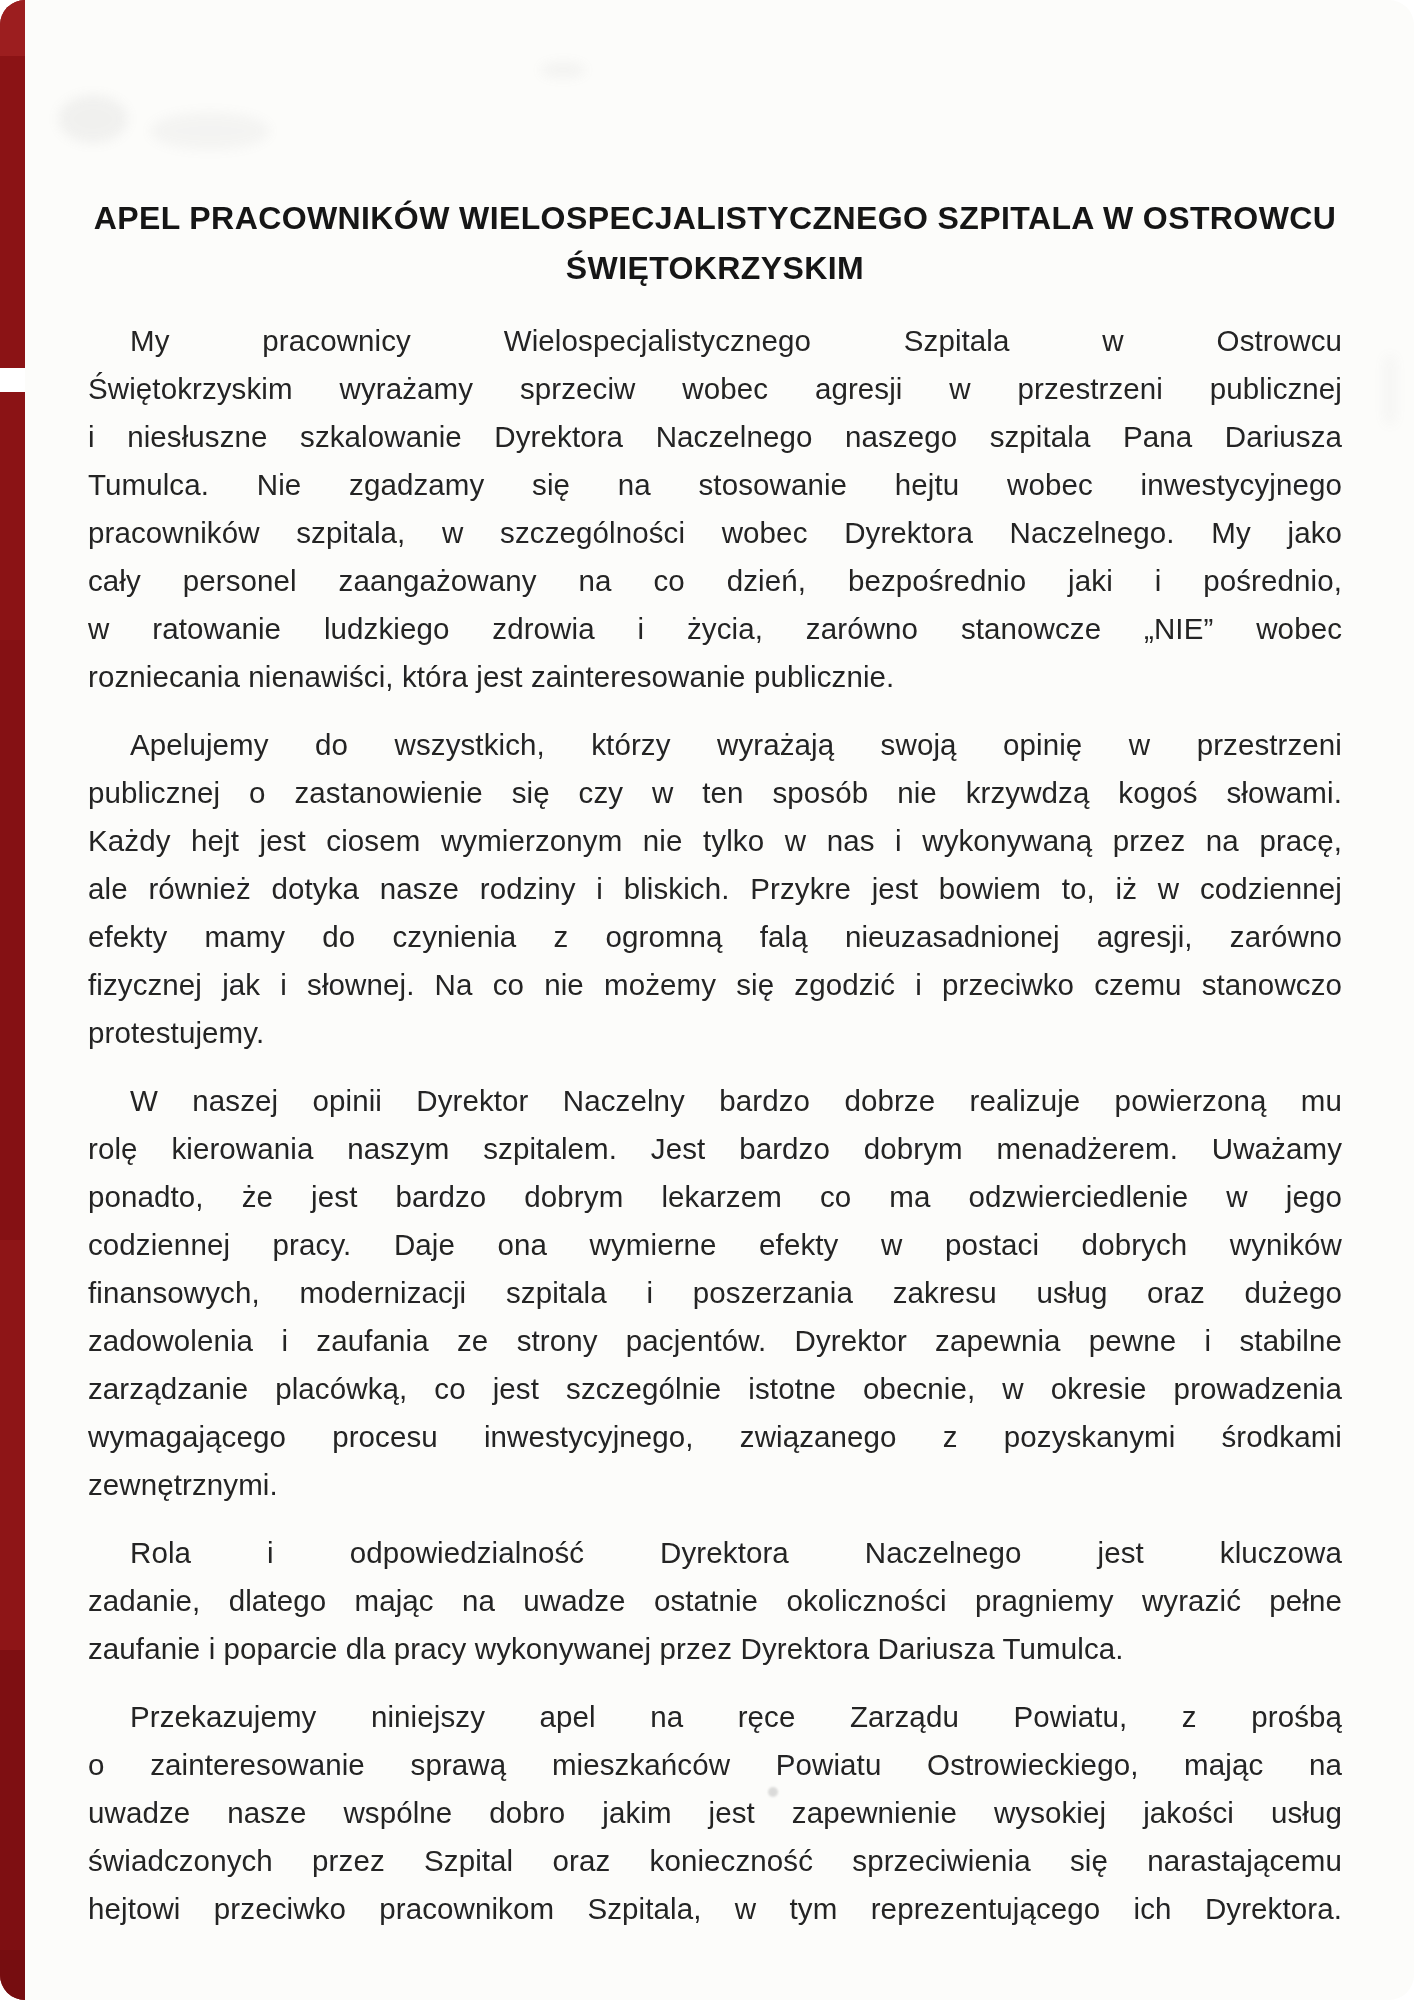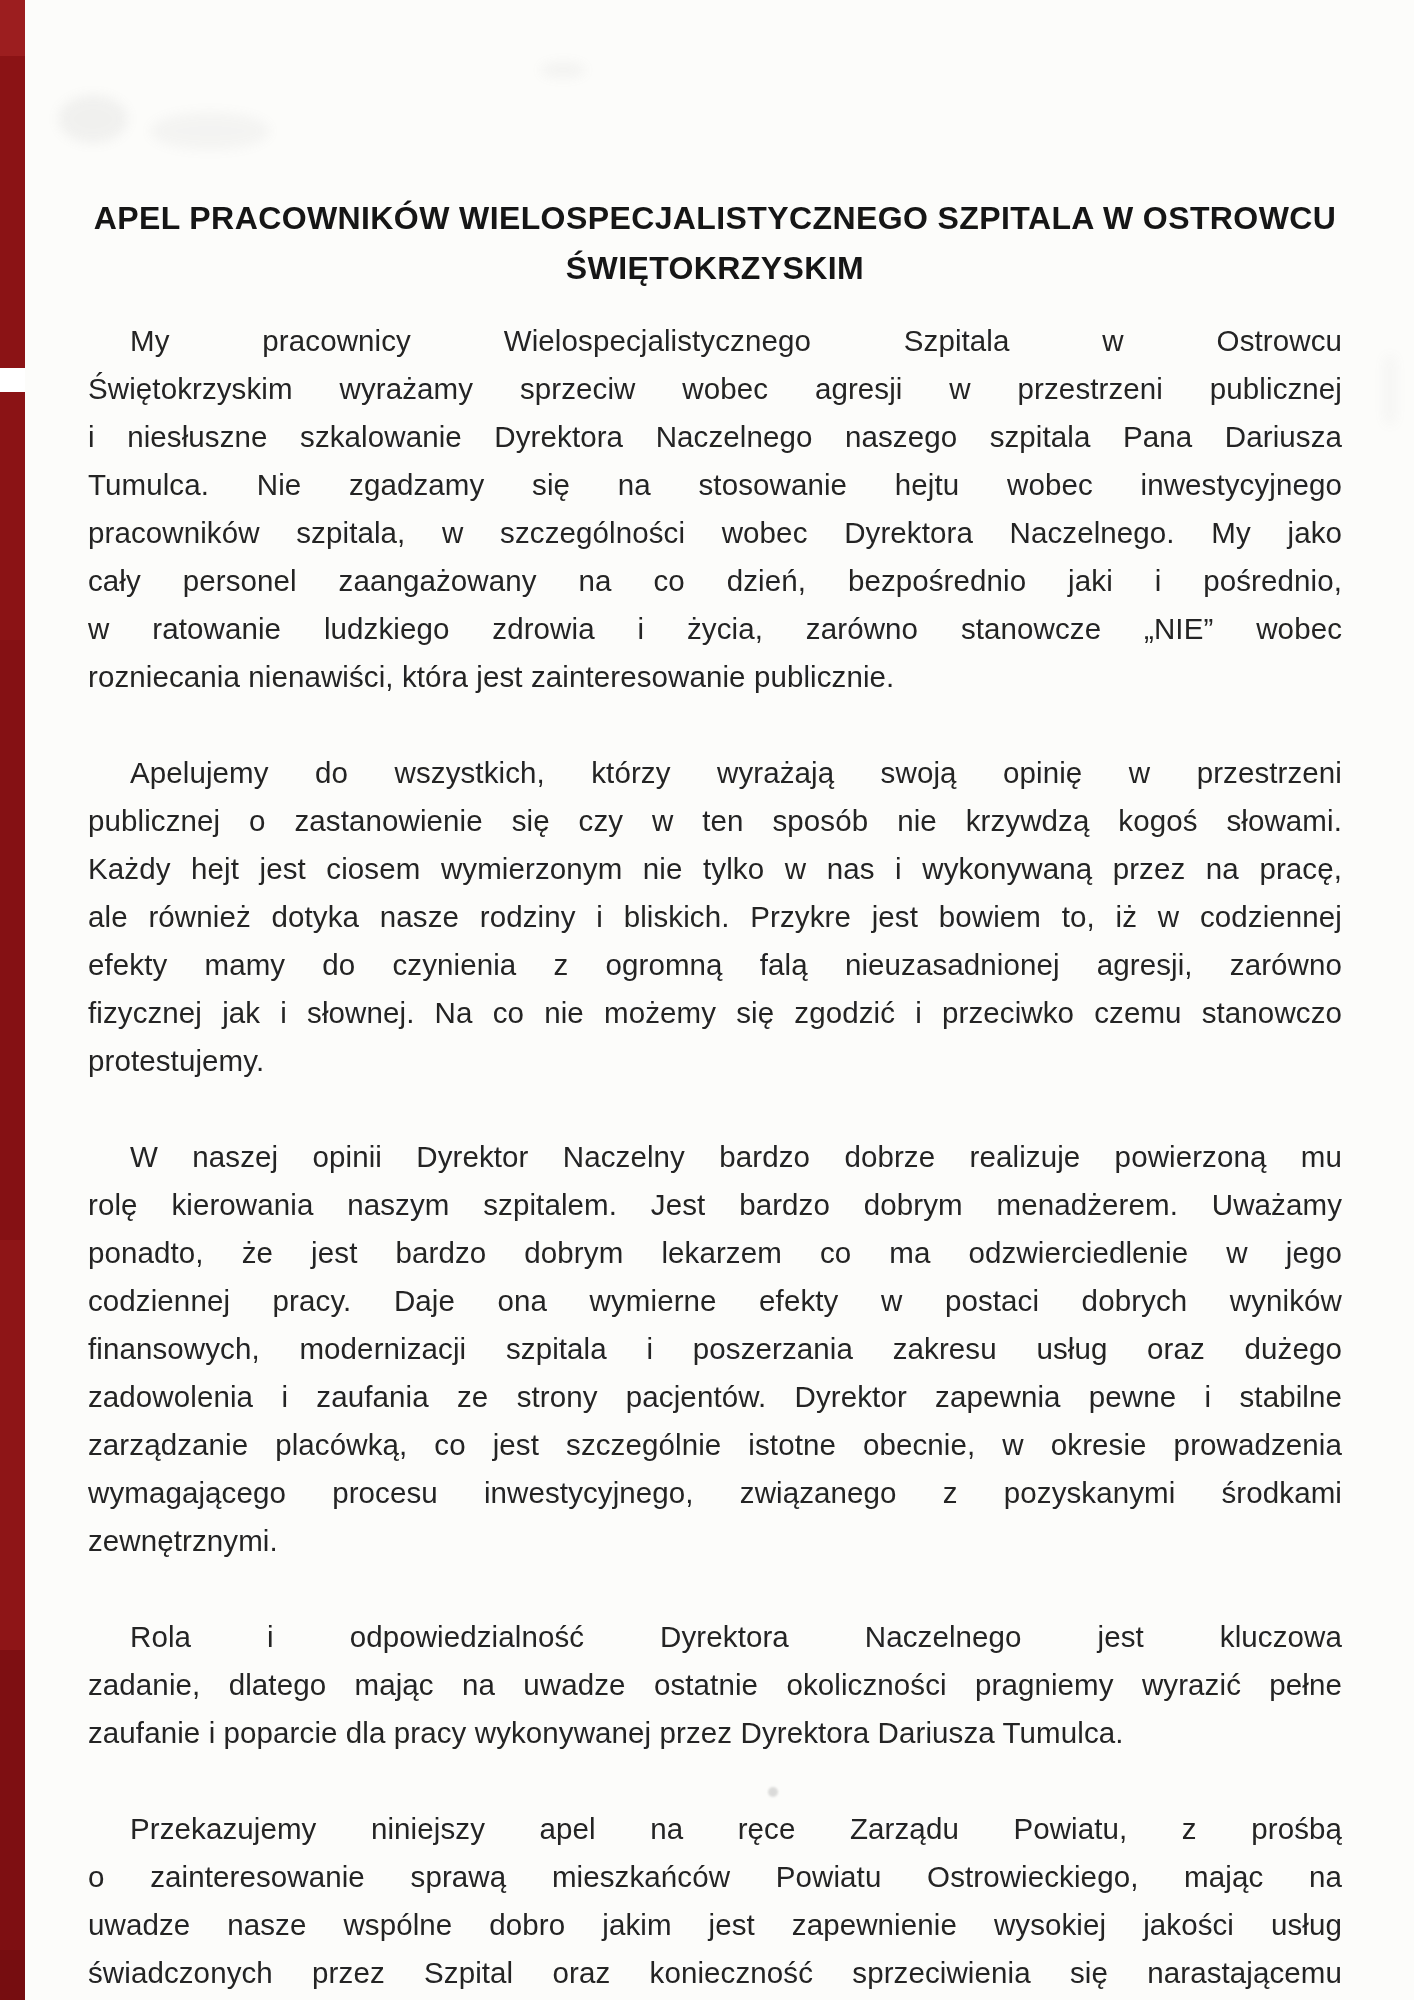--- a/index.html
+++ b/index.html
@@ -3,20 +3,21 @@
 <meta charset="utf-8">
 <title>Apel pracowników szpitala</title>
 <style>
   html, body { margin: 0; padding: 0; background: #ffffff; }
   .page {
     position: relative;
     width: 1414px;
     height: 2000px;
     overflow: hidden;
     font-family: "Liberation Sans", "DejaVu Sans", sans-serif;
+    border-radius: 25px;
   }
   
   .edge-bar {
     position: absolute;
     left: 0; top: 0; bottom: 0;
     width: 25px;
   }
   .bar-seg { position: absolute; left: 0; width: 100%; }
 
   
@@ -31,21 +32,21 @@
     text-align: center;
     font-weight: 700;
     font-size: 32px;
     line-height: 50px;
     letter-spacing: 0.4px;
     color: #161616;
   }
   .title .tl { display: block; white-space: nowrap; }
 
   .body-text { margin-top: 24px; }
-  .para { margin-top: 48px; }
+  .para { margin-top: 20px; }
   .para:first-child { margin-top: 0; }
   .line {
     font-size: 29.5px;
     line-height: 48px;
     letter-spacing: 0.1px;
     text-align: justify;
     text-align-last: justify;
     white-space: nowrap; 
   }
   .line.first { padding-left: 42px; }

